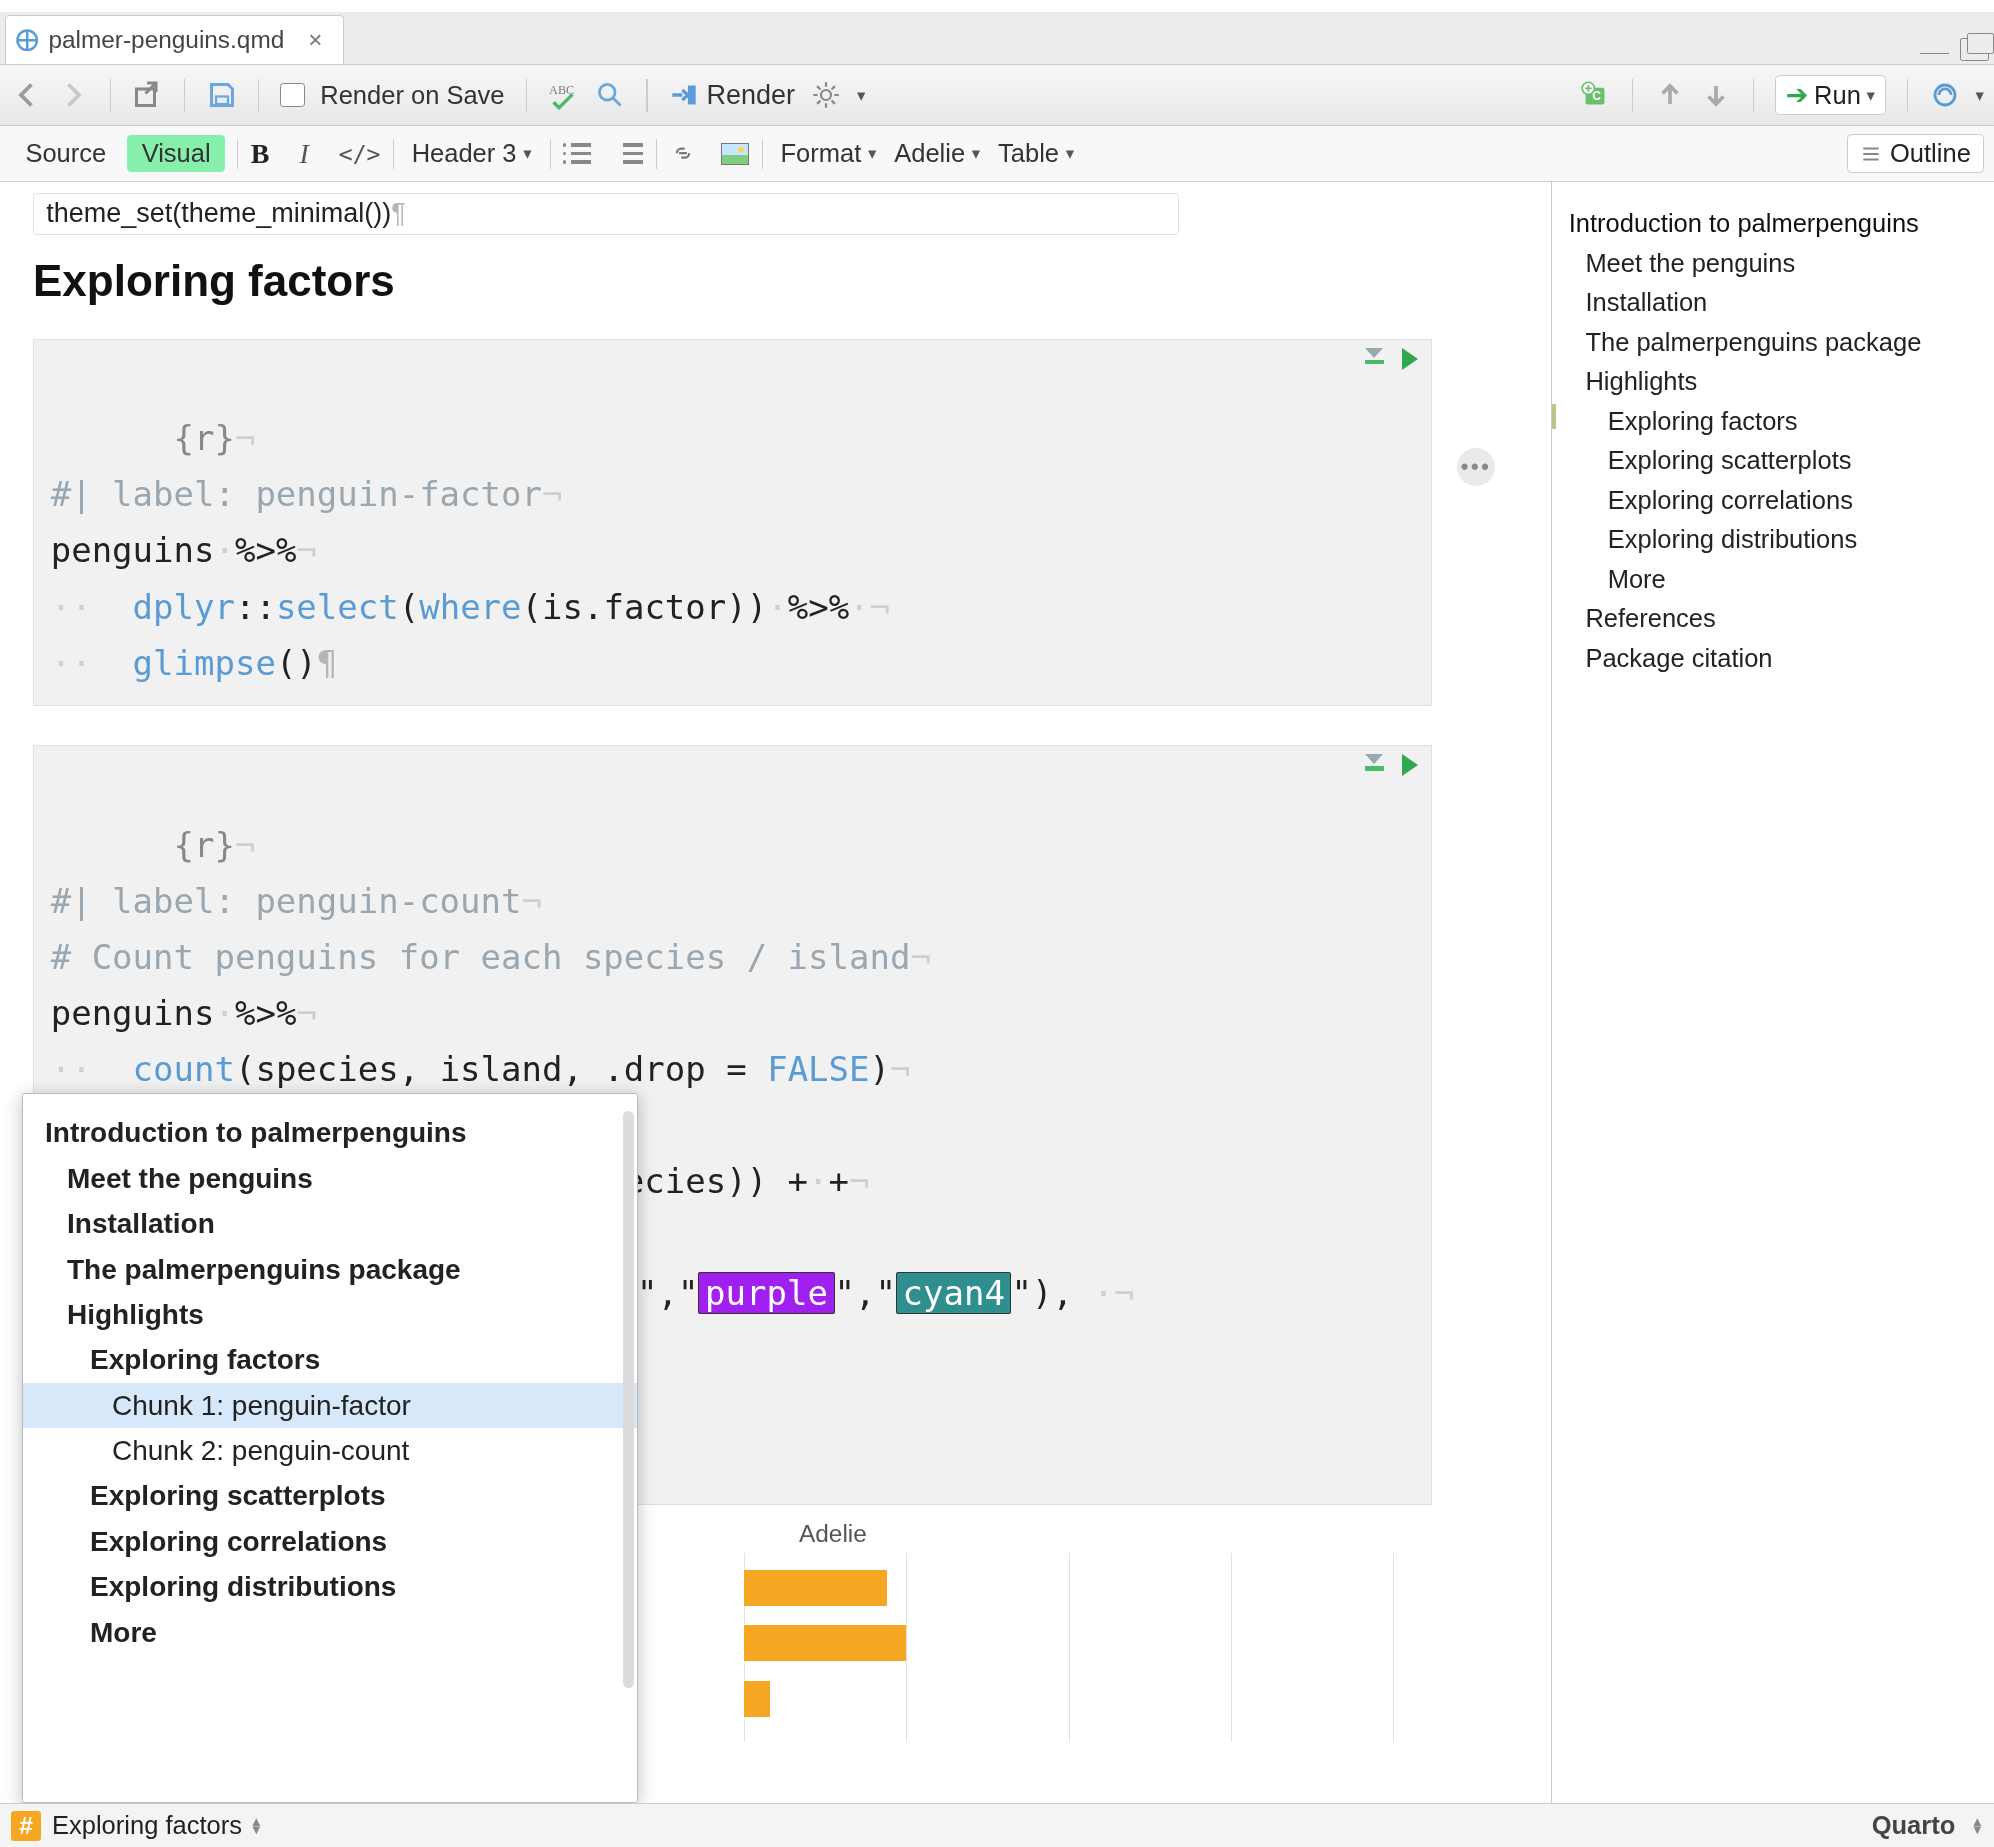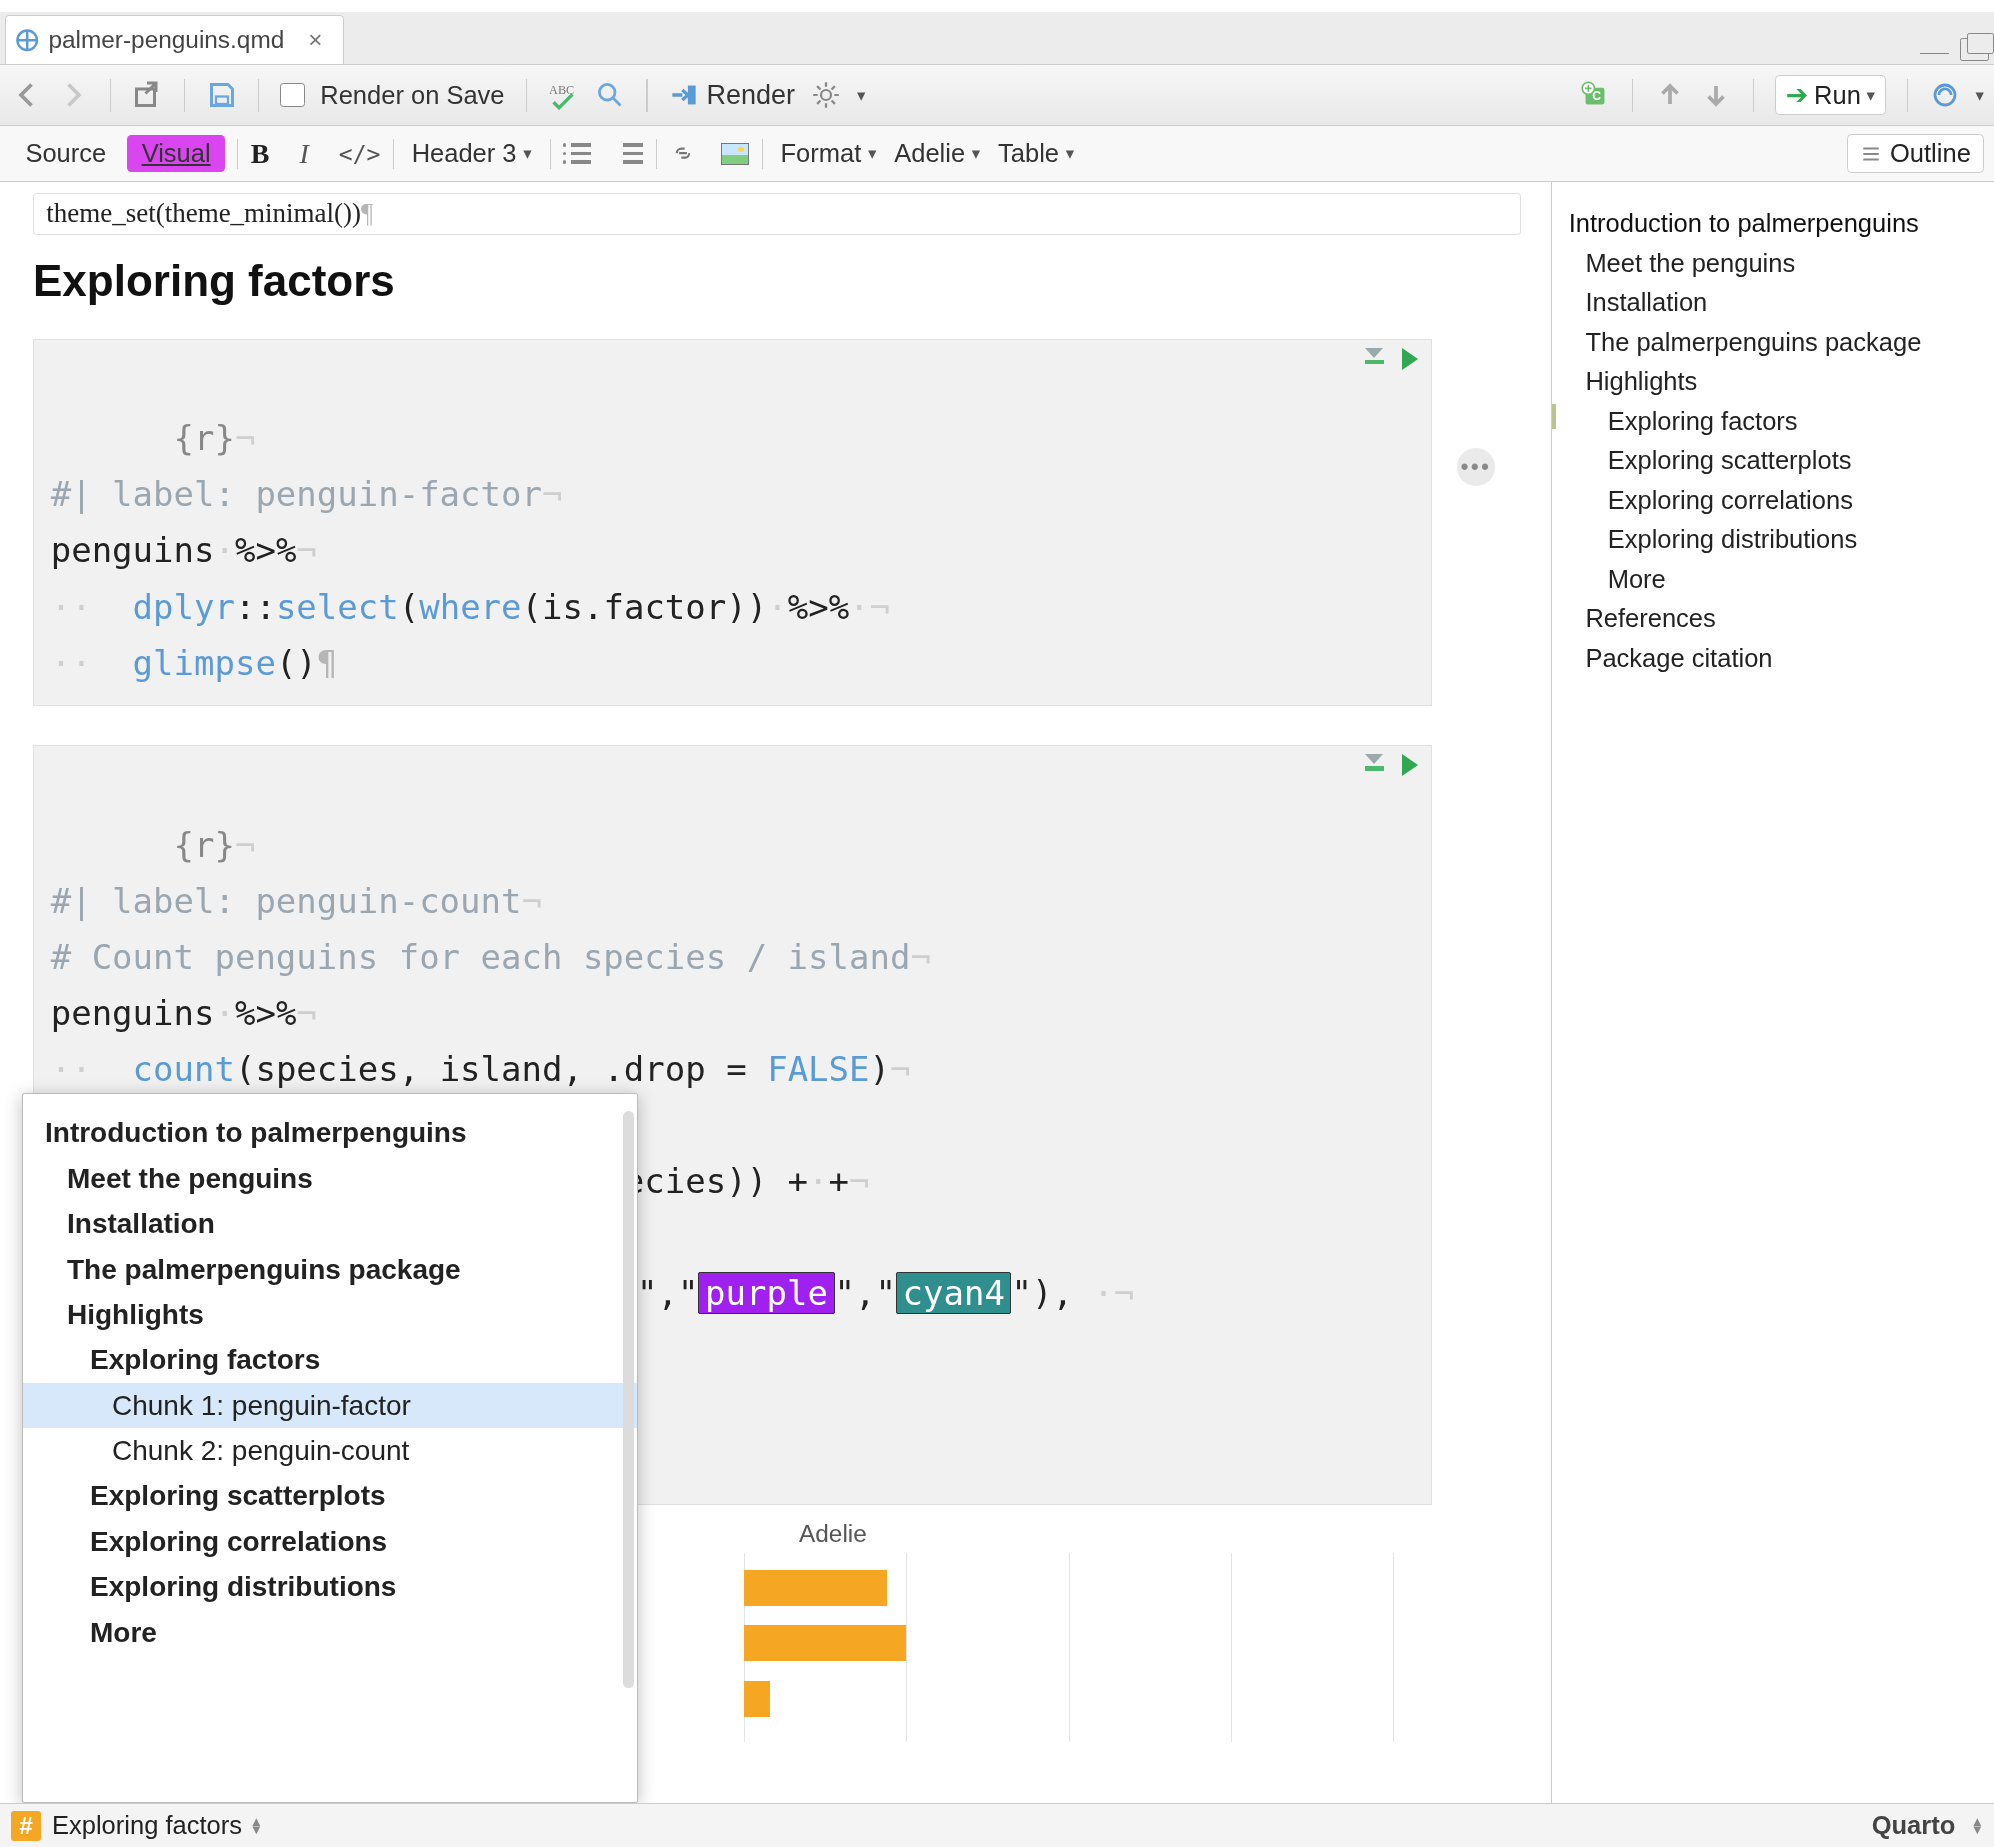--- a/index.html
+++ b/index.html
@@ -87,21 +87,21 @@
   
   .sectb{
     height:56px;
     background:#f8f8f8;
     border-bottom:1.1px solid var(--border);
     display:flex;align-items:center;
     padding:0 11px; gap:6.7px;
     font-size:25.5px;
   }
   .mode-btn{padding:4.4px 14.4px;border-radius:4.4px;color:#333;}
-  .mode-btn.active{background:#d946ef;text-decoration:underline;}
+  .mode-btn.active{background:#86efac;}
   .sectb .tb-sep{height:30px;}
   .bold{font-weight:bold;font-family:Georgia,serif;font-size:28px;}
   .italic{font-style:italic;font-family:Georgia,serif;font-size:28px;color:#555;}
   .code-ic{font-family:ui-monospace,Menlo,monospace;color:#555;font-size:23px;}
   .dd{display:flex;align-items:center;gap:6.7px;padding:0 5.6px;color:#333;}
   .caret{font-size:16.7px;color:#555;}
   .outline-btn{margin-left:auto;border:1.1px solid #ccc;border-radius:4.4px;background:#fff;padding:4.4px 12.2px;display:flex;gap:7.8px;align-items:center;font-size:25.5px;}
   .img-ic{width:28px;height:22px;background:linear-gradient(#c8e6ff 55%,#7fcf7f 55%);border:1.1px solid #777;position:relative;}
   .img-ic::after{content:"";position:absolute;top:3.3px;right:4.4px;width:5.6px;height:5.6px;border-radius:50%;background:#ffd54a;}
   .link-ic{width:28px;height:22px;display:flex;justify-content:center;align-items:center;color:#666;}
@@ -115,21 +115,21 @@
   .editor{flex:1;overflow:hidden;position:relative;padding:11px 22px 0 33px;}
   .outline{width:444px;border-left:1.1px solid var(--border);padding:22px 16.7px;position:relative;}
   .outline-list{font-size:25.5px;line-height:1.55;}
   .outline-list .o1{color:#111;}
   .outline-list .o2{padding-left:16.7px;}
   .outline-list .o3{padding-left:39px;}
   .outline-list .cur{position:relative;}
   .outline-list .cur::before{content:"";position:absolute;left:-16.7px;top:2.2px;width:4.4px;height:25.5px;background:#b7c48a;}
 
   
-  .thin-code{border:1.1px solid var(--codeborder);border-radius:3.3px;background:#fff;padding:4.4px 12.2px;font-family:Liberation Serif, serif;font-size:27px;display:block;margin-bottom:21px;width:1488px;position:relative;}
+  .thin-code{border:1.1px solid var(--codeborder);border-radius:3.3px;background:#fff;padding:4.4px 12.2px;font-family:Liberation Sans, sans-serif;font-size:27px;display:block;margin-bottom:21px;width:1146px;position:relative;}
   .pilcrow{color:#b6b6b6;}
   h2.sec{font-size:44px;font-weight:800;margin:16.7px 0 33px;color:#111;}
   .more-dots{position:absolute;right:56px;top:266px;width:38px;height:38px;border-radius:50%;background:#eaeaea;display:flex;justify-content:center;align-items:center;color:#898989;font-size:23px;letter-spacing:2.2px;}
   .prose{font-size:30px;margin-bottom:39px;}
   .inline-code{background:#f0f0f0;padding:2.2px 5.6px;border-radius:2.2px;font-family:ui-monospace,Menlo,monospace;font-size:28px;}
 
   .chunk{width:1399px;background:var(--codebg);border:1.1px solid var(--codeborder);border-radius:0;padding:14.4px 16.7px 14.4px 16.7px;font-family:ui-monospace,Menlo,Consolas,monospace;font-size:34px;line-height:1.65;position:relative;margin-bottom:39px;white-space:pre;}
   .chunk .tools{position:absolute;top:7.8px;right:13.3px;display:flex;gap:16.7px;align-items:center;}
   .run-below{width:22px;height:22px;display:flex;flex-direction:column;align-items:center;gap:2.2px;}
   .run-below .tri{width:0;height:0;border-left:9px solid transparent;border-right:9px solid transparent;border-top:10px solid #9aa;}

